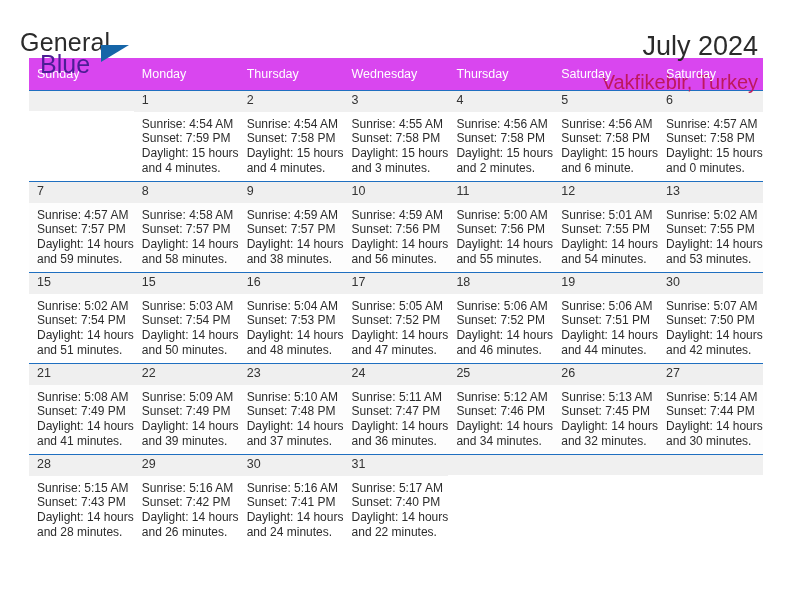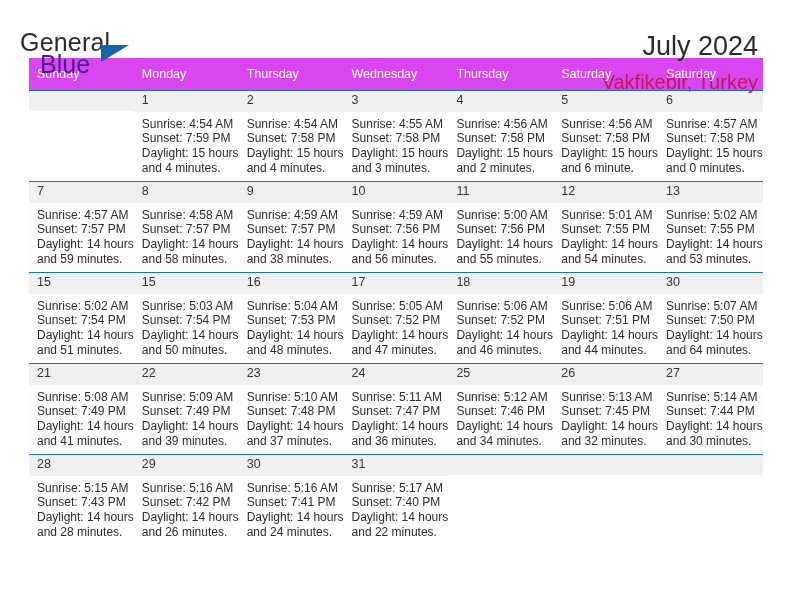--- a/index.html
+++ b/index.html
@@ -334,21 +334,21 @@
               <div>Daylight: 14 hours</div>
               <div>and 44 minutes.</div>
             </div>
           </td>
           <td>
             <div class="daynum">30</div>
             <div class="info">
               <div>Sunrise: 5:07 AM</div>
               <div>Sunset: 7:50 PM</div>
               <div>Daylight: 14 hours</div>
-              <div>and 64 minutes.</div>
+              <div>and 42 minutes.</div>
             </div>
           </td>
         </tr>
         <tr class="week-alt">
           <td>
             <div class="daynum">21</div>
             <div class="info">
               <div>Sunrise: 5:08 AM</div>
               <div>Sunset: 7:49 PM</div>
               <div>Daylight: 14 hours</div>

